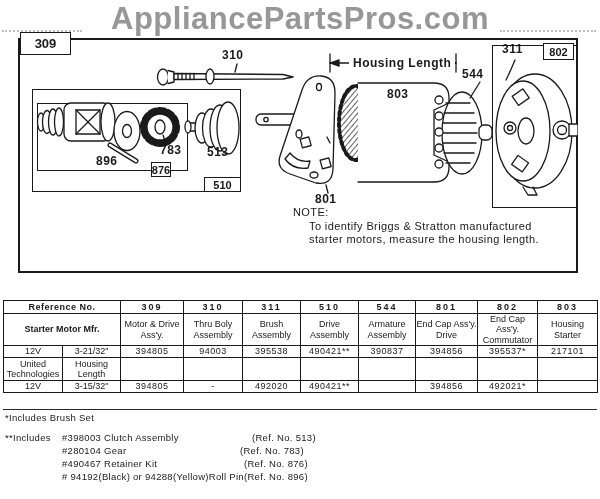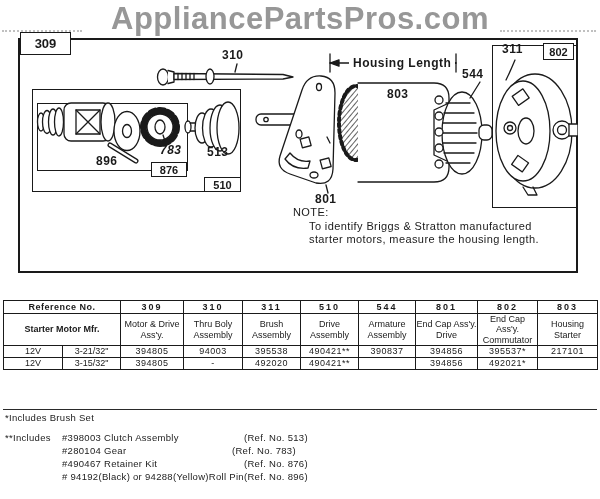--- a/index.html
+++ b/index.html
@@ -195,31 +195,31 @@
       <circle cx="544" cy="92" r="4.5"></circle>
       <rect x="551" y="86" width="9" height="12" fill="#fff"></rect>
       <path d="M505,149 l5,8 h9 l-4,-8"></path>
       <path d="M497,22 q-5,12 -9,20"></path>
     </g>
   </g>
 </svg>
 
 <div class="dbox" style="left:20px; top:32px; width:51px; height:23px; font-size:13px;">309</div>
 <div class="dbox" style="left:543px; top:43px; width:31px; height:17px; border-width:1.2px; font-size:11px;">802</div>
-<div class="dbox" style="left:151px; top:162px; width:36px; height:15px; border-width:1.2px; font-size:11px;">876</div>
+<div class="dbox" style="left:151px; top:162px; width:20px; height:15px; border-width:1.2px; font-size:11px;">876</div>
 <div class="dbox" style="left:204px; top:177px; width:37px; height:15px; font-size:11px;">510</div>
 
 <div class="dlabel" style="left:222px; top:49px;">310</div>
 <div class="dlabel dim-label" style="left:349px; top:57px;">Housing Length</div>
 <div class="dlabel" style="left:462px; top:68px;">544</div>
 <div class="dlabel" style="left:387px; top:88px;">803</div>
 <div class="dlabel" style="left:315px; top:193px;">801</div>
 <div class="dlabel" style="left:502px; top:43px;">311</div>
 <div class="dlabel" style="left:96px;  top:155px;">896</div>
-<div class="dlabel" style="left:160px; top:144px;font-style:italic;">783</div>
+<div class="dlabel" style="left:160px; top:144px;">783</div>
 <div class="dlabel" style="left:207px; top:146px;">513</div>
 
 <div class="note-text" style="left:293px; top:206px;">NOTE:</div>
 <div class="note-text" style="left:309px; top:220px;">To identify Briggs &amp; Stratton manufactured</div>
 <div class="note-text" style="left:309px; top:233px;">starter motors, measure the housing length.</div>
 
 <table class="parts-table">
   <colgroup>
     <col style="width:59px">
       <col style="width:58px">
@@ -260,42 +260,54 @@
     <td class="name-cell">3-21/32"</td>
     <td class="val-cell">394805</td>
     <td class="val-cell">94003</td>
     <td class="val-cell">395538</td>
     <td class="val-cell">490421**</td>
     <td class="val-cell">390837</td>
     <td class="val-cell">394856</td>
     <td class="val-cell">395537*</td>
     <td class="val-cell">217101</td>
   </tr>
+  <tr style="height:23px">
+    <td class="mfr-cell">United Technologies</td>
+    <td class="name-cell">Housing Length</td>
+    <td class="val-cell"></td>
+    <td class="val-cell"></td>
+    <td class="val-cell"></td>
+    <td class="val-cell"></td>
+    <td class="val-cell"></td>
+    <td class="val-cell"></td>
+    <td class="val-cell"></td>
+    <td class="val-cell"></td>
+  </tr>
   <tr style="height:12px">
     <td class="mfr-cell">12V</td>
     <td class="name-cell">3-15/32"</td>
     <td class="val-cell">394805</td>
     <td class="val-cell">-</td>
     <td class="val-cell">492020</td>
     <td class="val-cell">490421**</td>
     <td class="val-cell"></td>
     <td class="val-cell">394856</td>
     <td class="val-cell">492021*</td>
     <td class="val-cell"></td>
   </tr>
 </tbody>
   </table>
 <div class="dbl-line"></div>
 
 <div class="foot" style="left:5px; top:412px;">*Includes Brush Set</div>
 <div class="foot" style="left:5px; top:432px;">**Includes</div>
 
 <div class="foot" style="left:62px;  top:432px;">#398003 Clutch Assembly</div>
-<div class="foot" style="left:244px; top:432px;">(Ref. No. 513)</div>
+<div class="foot" style="left:252px; top:432px;">(Ref. No. 513)</div>
 
 <div class="foot" style="left:62px;  top:445px;">#280104 Gear</div>
-<div class="foot" style="left:232px; top:445px;text-align:center;">(Ref. No. 783)</div>
+<div class="foot" style="left:240px; top:445px;text-align:center;">(Ref. No. 783)</div>
 
 <div class="foot" style="left:62px;  top:458px;">#490467 Retainer Kit</div>
 <div class="foot" style="left:244px; top:458px;text-align:right;">(Ref. No. 876)</div>
 
 <div class="foot" style="left:62px;  top:471px;"># 94192(Black) or 94288(Yellow)Roll Pin</div>
 <div class="foot" style="left:244px; top:471px;">(Ref. No. 896)</div>
 
 </body></html>

